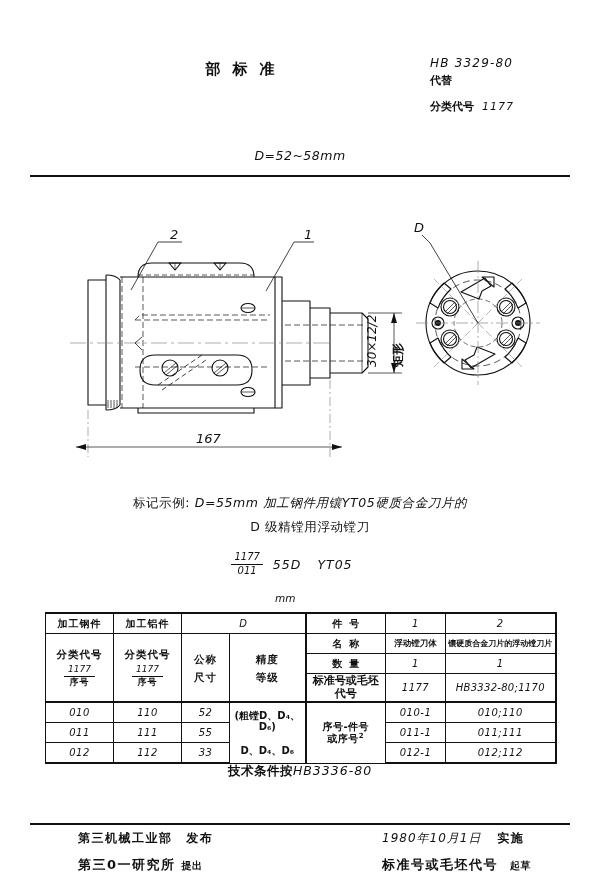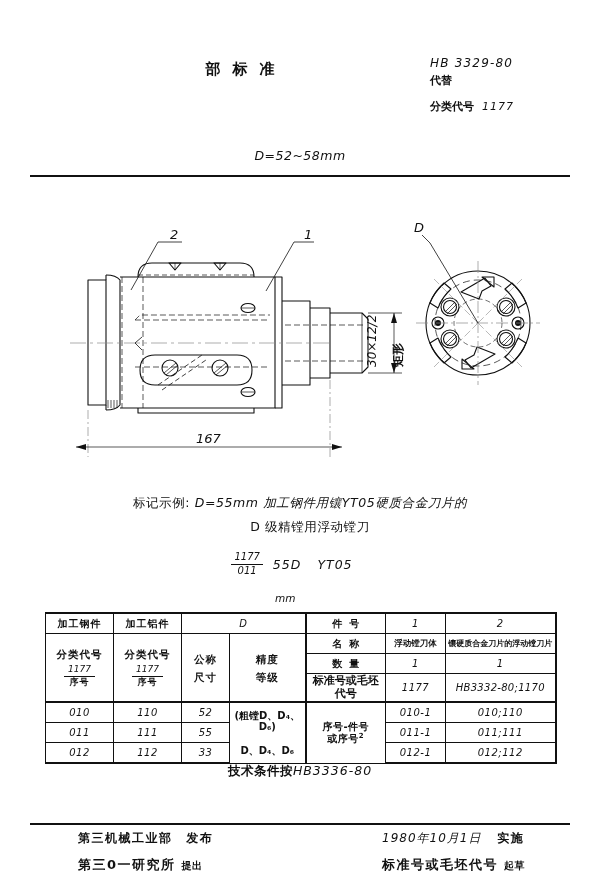--- a/index.html
+++ b/index.html
@@ -554,18 +554,18 @@
       <div class="f-row2">
         <span>第三0一研究所</span><span class="f-small" style="margin-left:6px">提出</span>
       </div>
     </div>
     <div class="f-right">
       <div class="f-row1">
         <span class="f-date">1980年10月1日</span>
         <span style="margin-left:10px">实施</span>
       </div>
       <div class="f-row2">
-        <span>标准号或毛坯代号</span><span class="f-small" style="margin-left:6px">起草</span>
+        <span>标准号或毛坯代号</span><span class="f-small" style="margin-left:12px">起草</span>
       </div>
     </div>
   </div>
 
 </div>
 
 </body></html>

